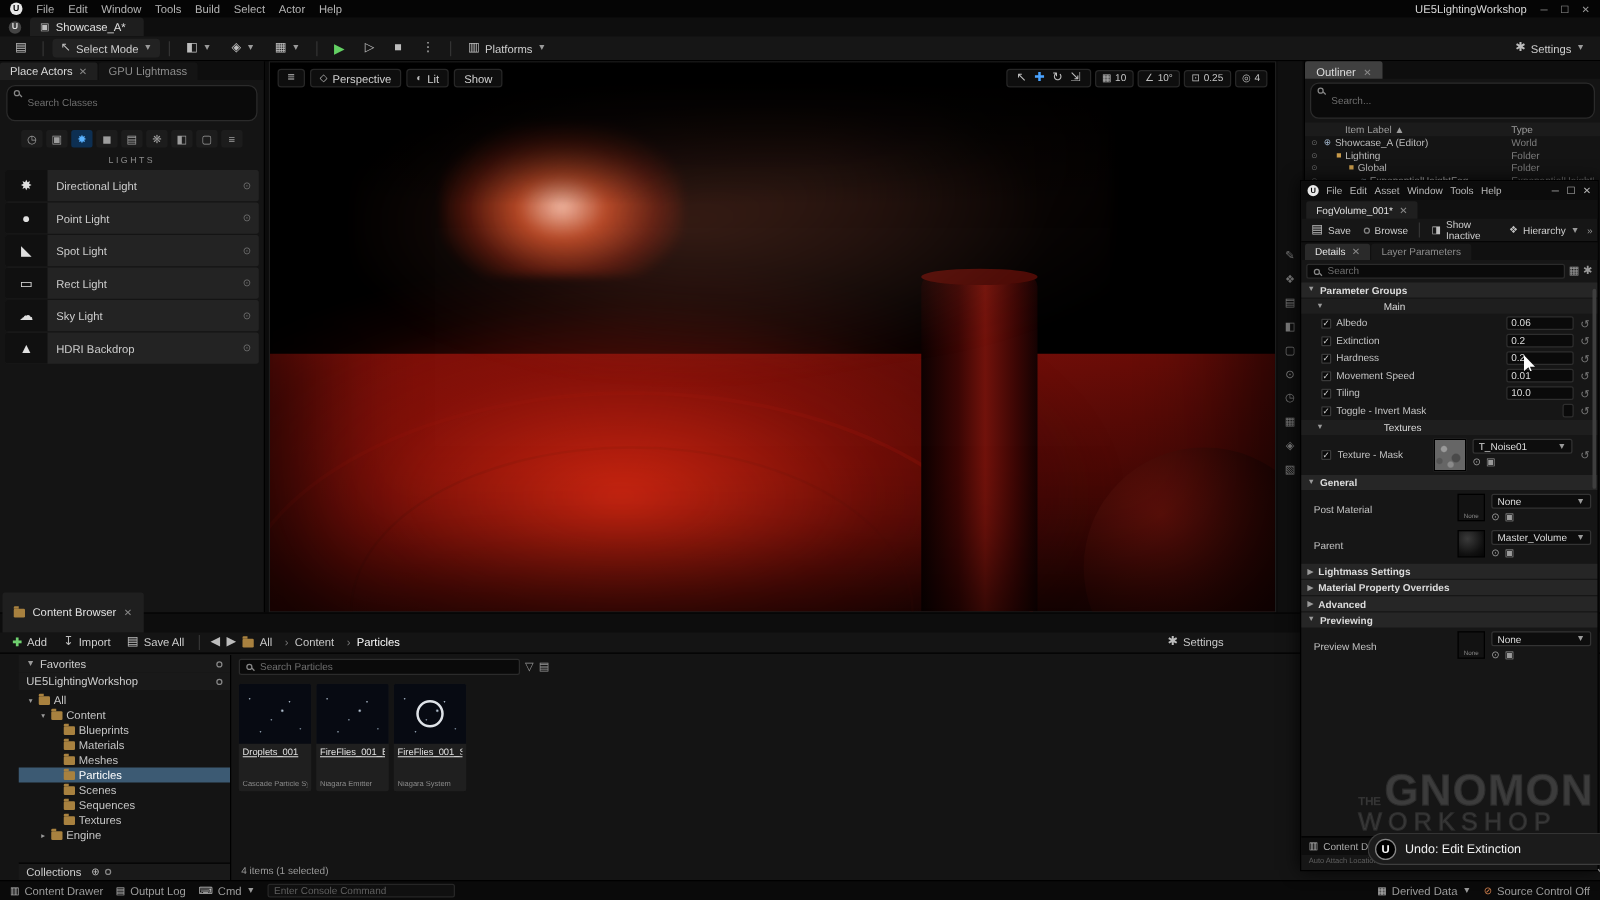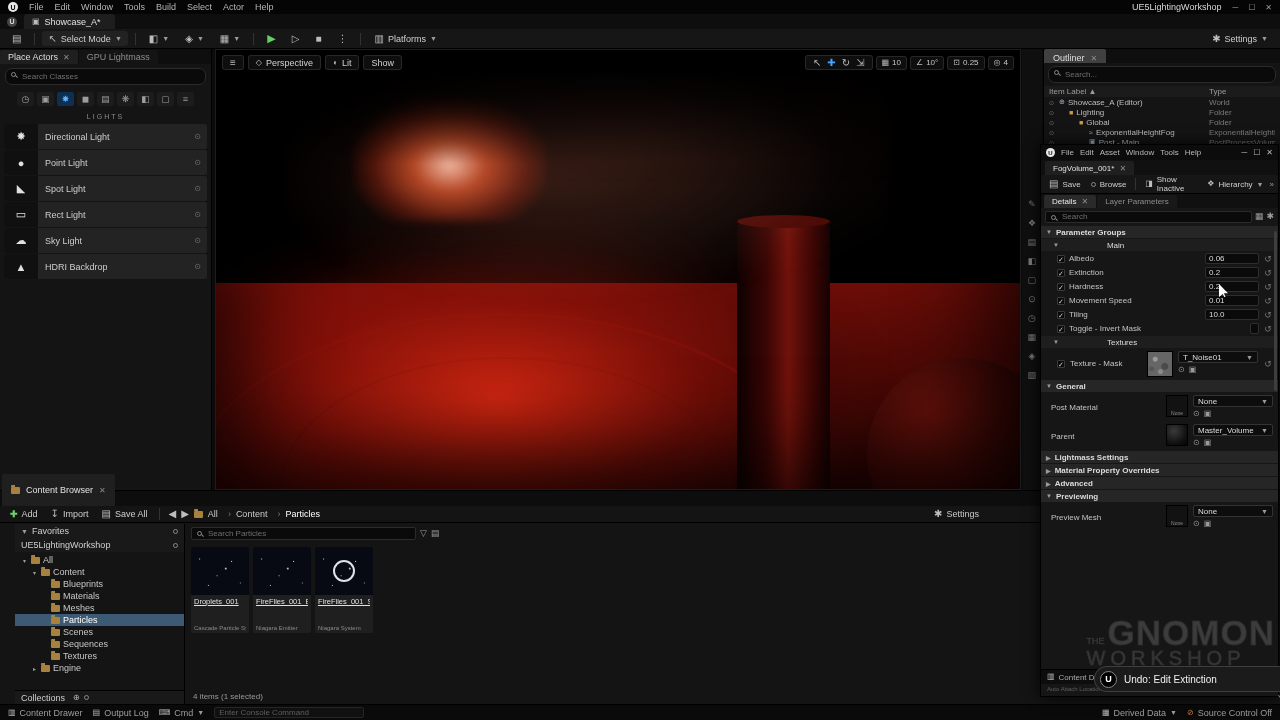--- a/index.html
+++ b/index.html
@@ -37,21 +37,21 @@
   
   .workspace { position:absolute; left:0; top:49px; width:1280px; height:441px; }
 
   
   .place { position:absolute; left:0; top:0; width:212px; height:441px; background:#141414; border-right:1px solid #000; }
   .ptabs { height:15px; background:#0e0e0e; display:flex; align-items:flex-end; gap:1px; }
   .ptab { height:14px; display:flex; align-items:center; gap:5px; padding:0 8px; font-size:9px;
     background:#1f1f1f; color:#ddd; border-radius:2px 2px 0 0; }
   .ptab.dim { background:#141414; color:#8d8d8d; }
   .closex { font-size:8px; color:#8a8a8a; }
-  .search-box { position:relative; height:17px; background:#0a0a0a; border:1px solid #2b2b2b; border-radius:7px; }
+  .search-box { position:relative; height:29px; background:#0a0a0a; border:1px solid #2b2b2b; border-radius:7px; }
   .search-box input { position:absolute; inset:0; background:transparent; border:none; outline:none;
     color:#ddd; font-size:8px; padding-left:16px; font-family:"Liberation Sans",sans-serif; }
   .search-box input::placeholder { color:#6f6f6f; }
   .mag { position:absolute; left:5px; top:3px; width:5px; height:5px; border:1px solid #888; border-radius:50%; }
   .mag::after { content:""; position:absolute; width:3px; height:1px; background:#888;
     transform:rotate(45deg); right:-3px; bottom:-1px; }
   .place .search-box { margin:4px 5px; }
   .cat-icons { display:flex; gap:3px; justify-content:center; padding:3px 4px; }
   .cat-ic { width:17px; height:14px; border-radius:2px; display:flex; align-items:center; justify-content:center;
     font-size:9px; color:#9d9d9d; background:#1c1c1c; }
@@ -102,21 +102,21 @@
     display:flex; flex-direction:column; align-items:center; gap:9px; padding-top:150px; }
   .dockstrip span { color:#7a7a7a; font-size:9px; }
 
   
   .outliner { position:absolute; left:1043px; top:0; width:237px; height:441px; background:#141414; border-left:1px solid #000; }
   .otabs { height:14px; background:#0e0e0e; display:flex; align-items:flex-end; }
   .otab { height:14px; background:#404040; border-radius:2px 2px 0 0; padding:0 9px; display:flex;
     align-items:flex-end; gap:6px; font-size:9px; color:#ddd; }
   .outliner .search-box { margin:3px 4px; }
   .oheader { display:flex; background:#1b1b1b; font-size:8px; color:#9c9c9c; height:11px; align-items:center; padding:0 5px; }
-  .oheader .c1 { flex:1; }  .oheader .c2 { width:66px; }
+  .oheader .c1 { flex:1;margin-left:27px; }  .oheader .c2 { width:66px; }
   .orow { display:flex; align-items:center; height:10px; font-size:8px; color:#bcbcbc; padding:0 5px; }
   .orow .eye { font-size:6px; color:#6f6f6f; margin-right:3px; }
   .orow .lbl { flex:1; display:flex; gap:3px; align-items:center; white-space:nowrap; overflow:hidden; }
   .orow .typ { width:66px; color:#7c7c7c; white-space:nowrap; overflow:hidden; }
   .row-ico { font-size:7px; color:#9fb3c8; }
   .row-ico.folder { color:#c89a4a; }
 
   
   .matwin { position:absolute; left:1040px; top:144px; width:239px; height:553px; background:#161616;
     border:1px solid #000; box-shadow:0 0 14px rgba(0,0,0,.85); z-index:20; display:flex; flex-direction:column; }

